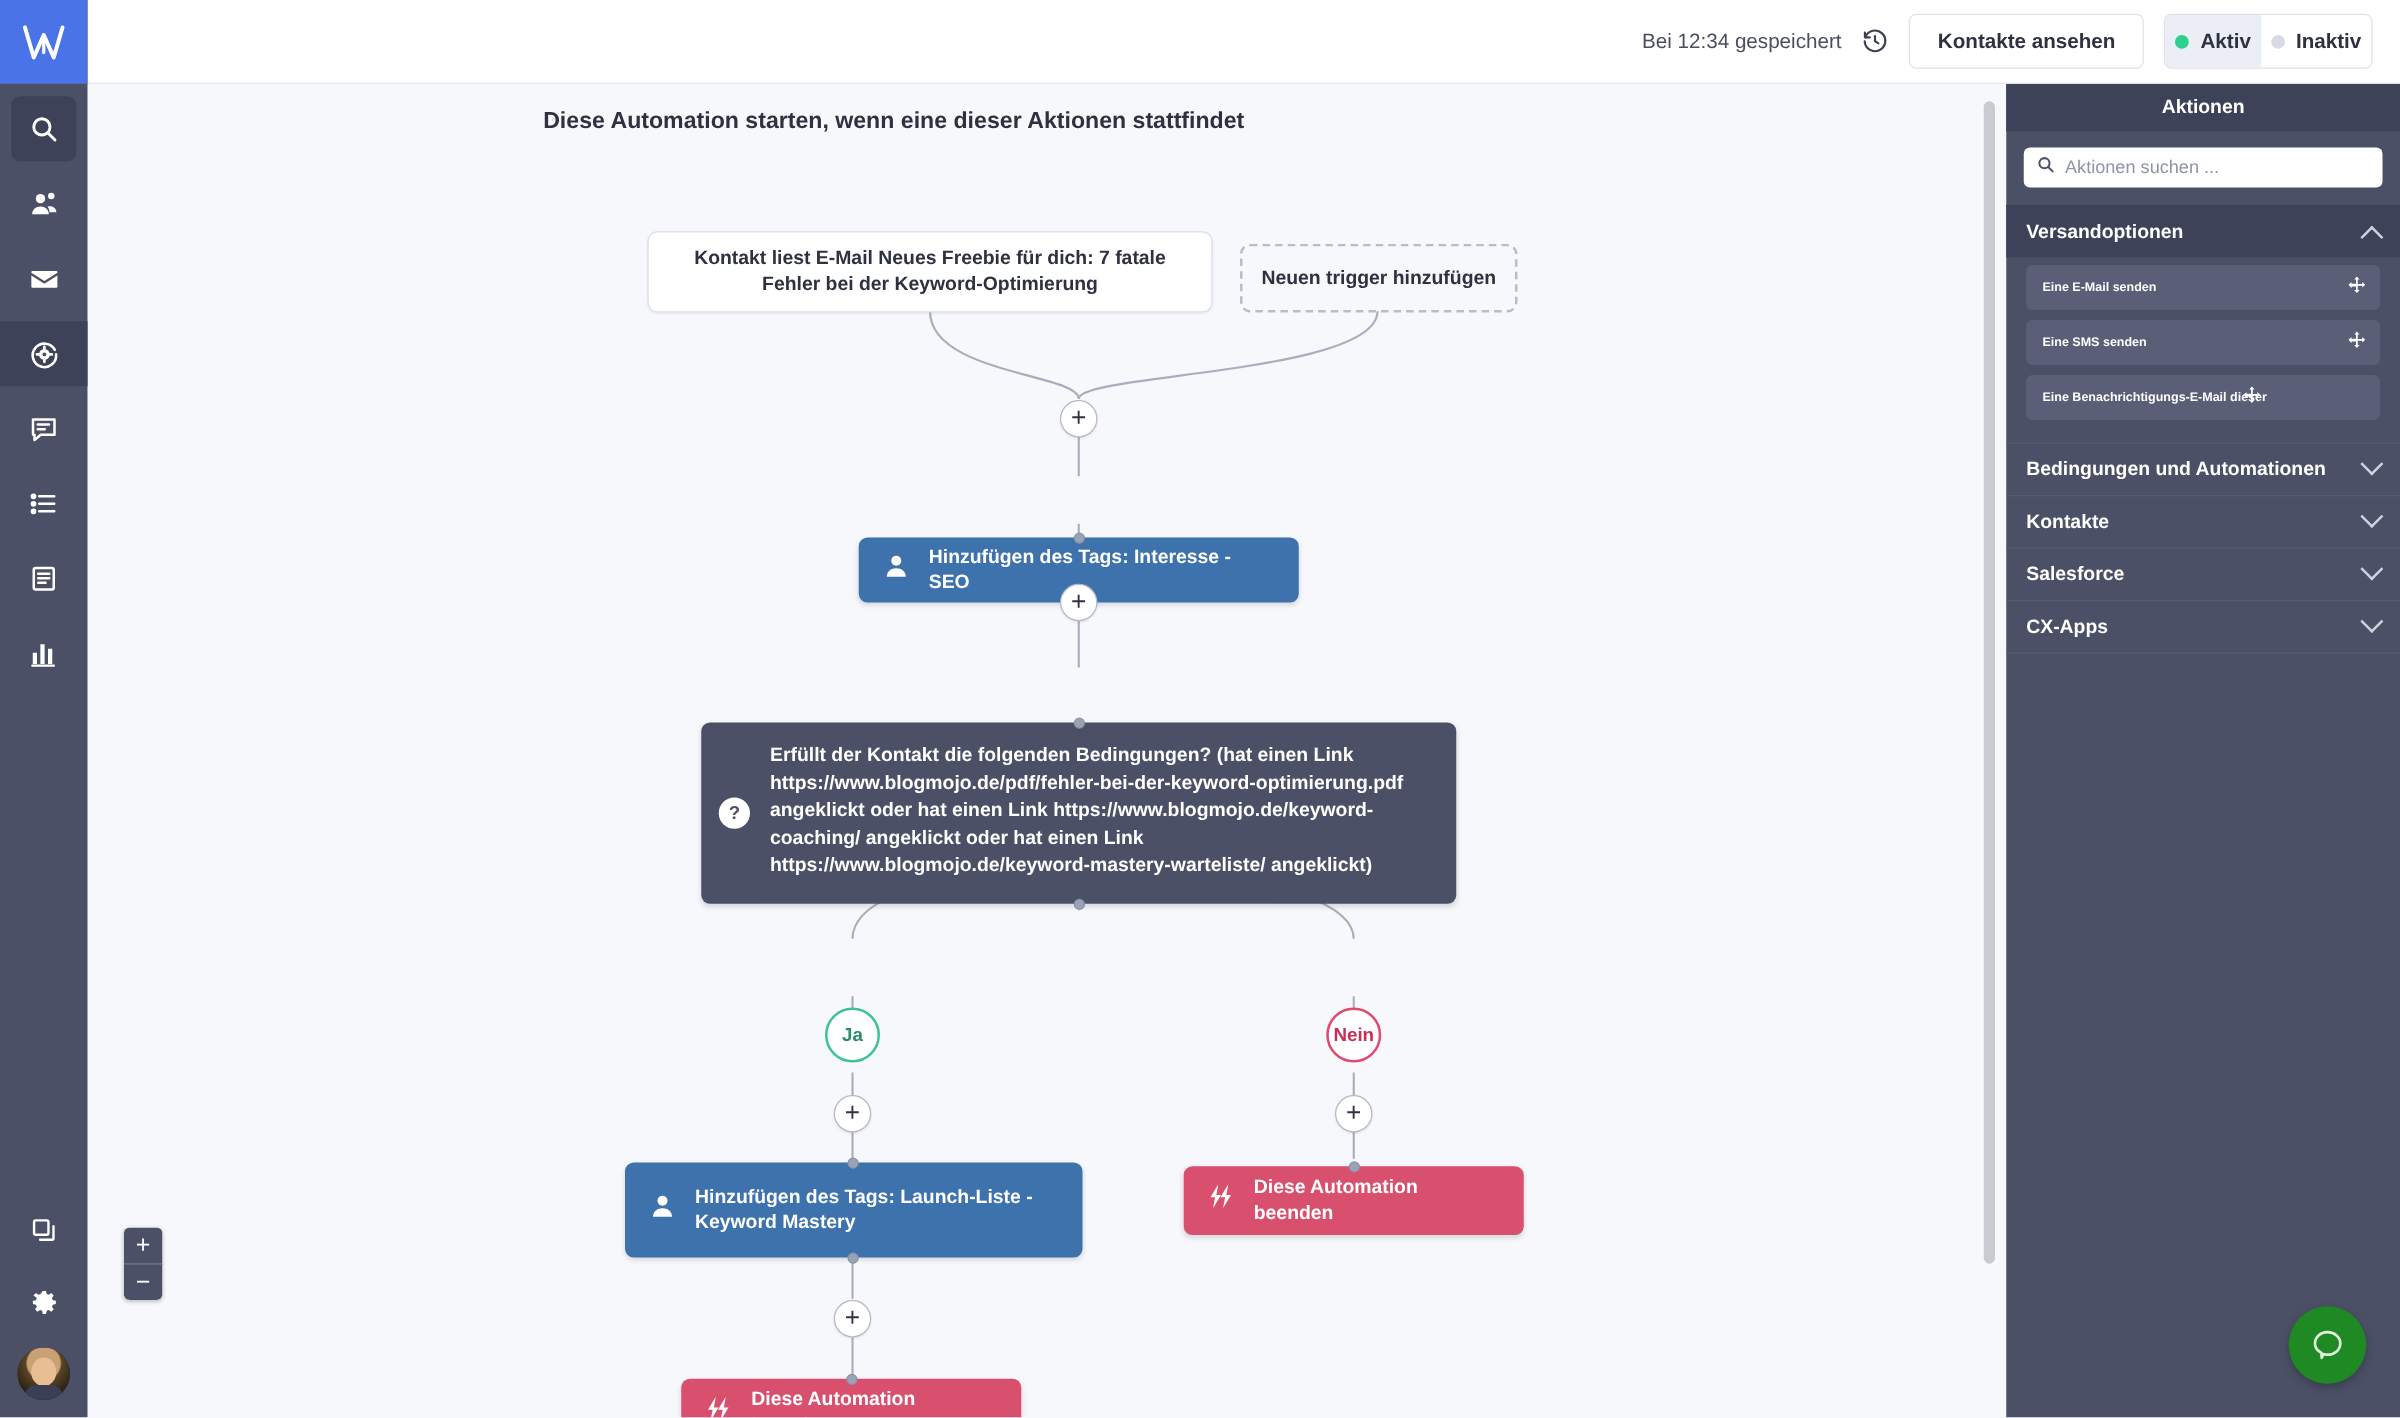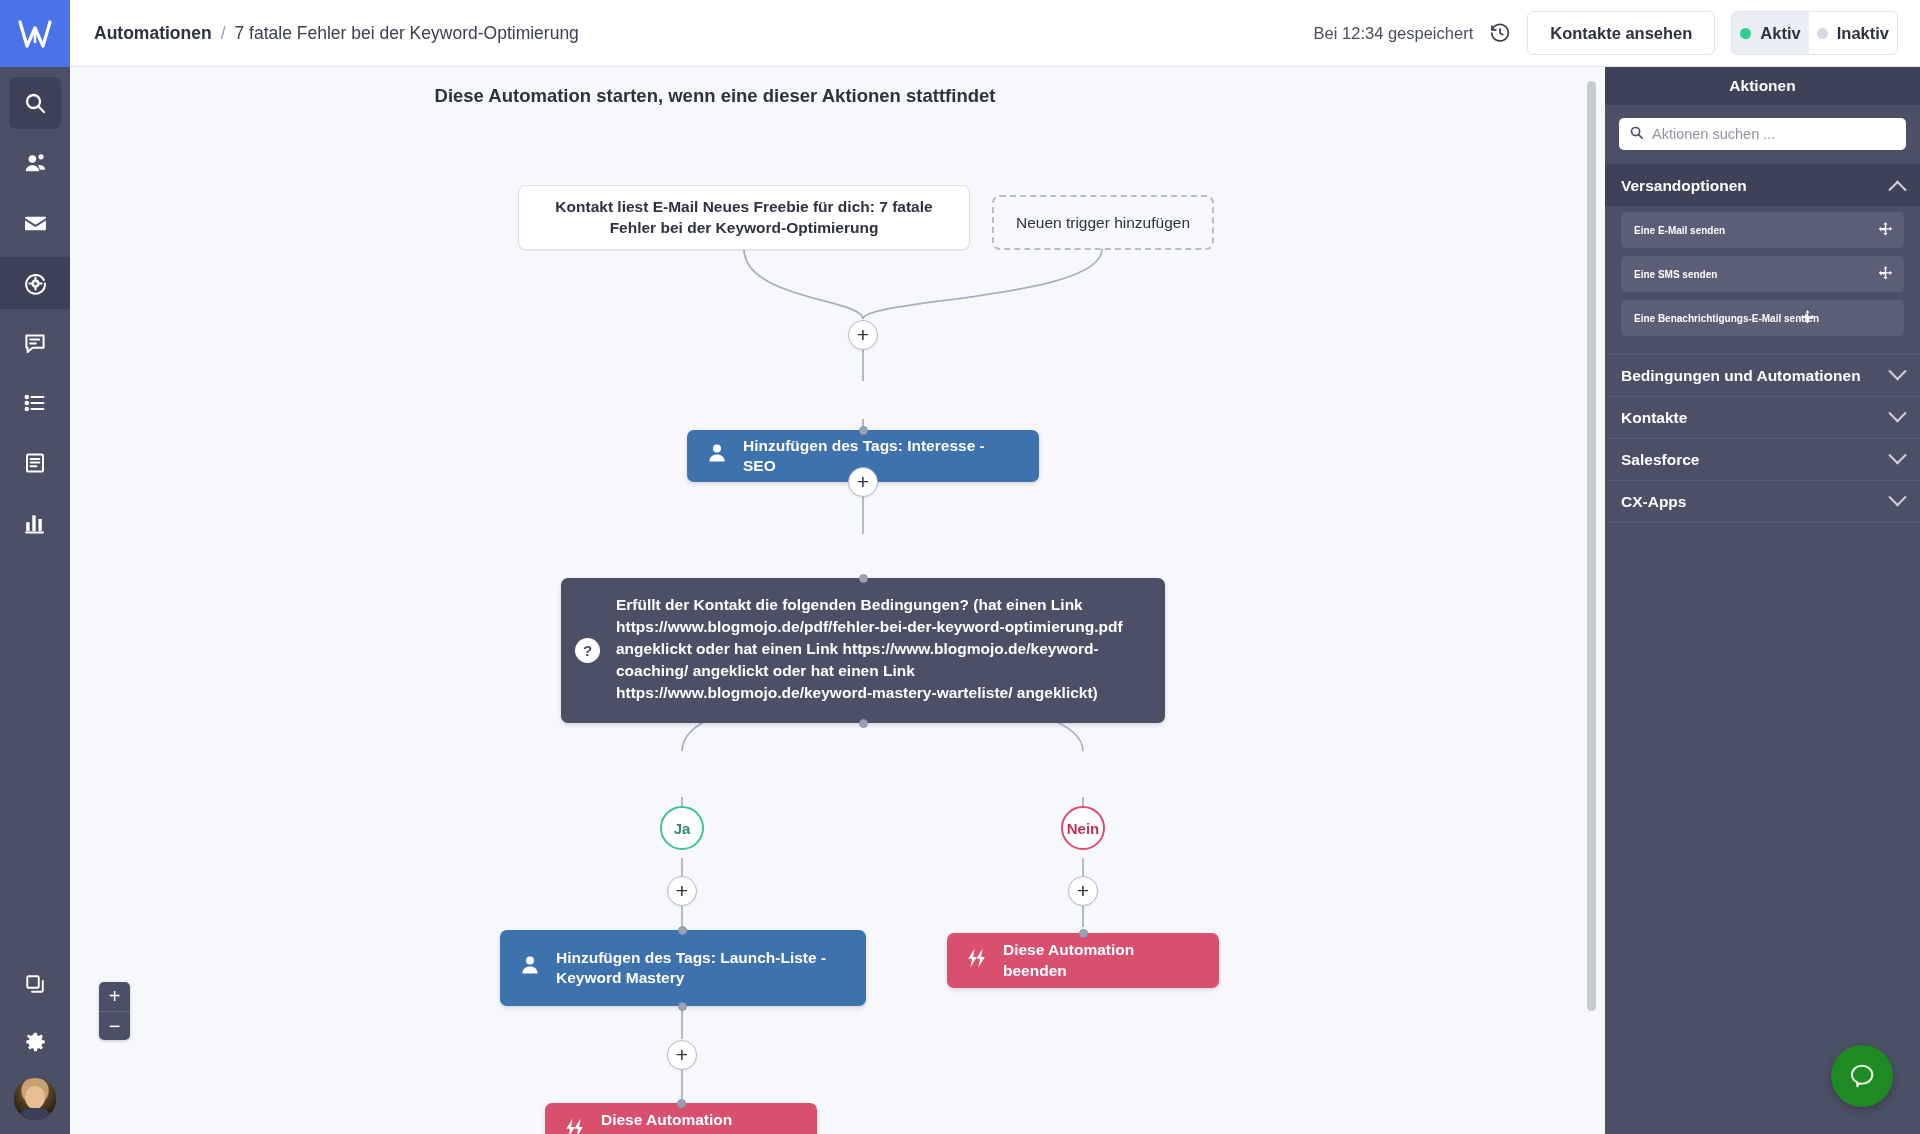--- a/index.html
+++ b/index.html
@@ -93,21 +93,21 @@
   .trigger-card {
     background: #fff; border: 1px solid #dcdfe7; border-radius: 8px;
     box-shadow: 0 1px 2px rgba(40,45,70,.07);
     display: flex; align-items: center; justify-content: center; text-align: center;
     font-size: 15.5px; font-weight: 700; color: #2e3140; line-height: 1.35;
     padding: 10px 16px; cursor: pointer;
   }
   .trigger-add {
     background: transparent; border: 2px dashed #b9bdc9; border-radius: 8px;
     display: flex; align-items: center; justify-content: center;
-    font-size: 15.5px; font-weight: 400; color: #2e3140; cursor: pointer;
+    font-size: 15.5px; font-weight: 700; color: #2e3140; cursor: pointer;
   }
 
   .plus-btn {
     width: 30px; height: 30px; border-radius: 50%; background: #fff;
     border: 1.6px solid #b6bac6; display: flex; align-items: center;
     justify-content: center; cursor: pointer;
     box-shadow: 0 1px 2px rgba(40,45,70,.10);
   }
   .plus-btn:before { content: "+"; font-size: 21px; line-height: 0.8; color: #2f3342; }
 
@@ -294,25 +294,20 @@
     </div>
     <div style="height:10px"></div>
     <div id="avatar">
       <div class="hair"></div>
         <div class="face"></div>
         <div class="body"></div>
     </div>
   </div>
 
   <div id="topbar">
-    <div id="crumb">
-      <span class="crumb-root">Automationen</span>
-      <span class="crumb-sep">/</span>
-      <span class="crumb-cur">7 fatale Fehler bei der Keyword-Optimierung</span>
-    </div>
     <div id="top-right">
       <span id="saved-text">Bei 12:34 gespeichert</span>
       <span id="history-icon">
         <svg width="22" height="22" viewBox="0 0 24 24" fill="none" stroke="currentColor" stroke-width="1.9">
           <path d="M3.6 8.4A9 9 0 1 1 3 12" stroke-linecap="round"></path>
           <path d="M3.2 4.4v4.2h4.2" stroke-linecap="round" stroke-linejoin="round"></path>
           <path d="M12 7.6V12l3 1.8" stroke-linecap="round"></path>
         </svg>
       </span>
       <button id="btn-contacts">Kontakte ansehen</button>
@@ -483,21 +478,21 @@
       </div>
       <div class="act-item">
         <span>Eine SMS senden</span>
         <span class="drag">
           <svg width="17" height="17" viewBox="0 0 24 24" fill="#fff">
             <path d="M12 1.6 15 5h-2v5.1h5.1V8l3.3 3-3.3 3v-2H13V17h2l-3 3.4L9 17h2v-4H5.9v2L2.6 11l3.3-3v2H11V5H9z"></path>
           </svg>
         </span>
       </div>
       <div class="act-item">
-        <span>Eine Benachrichtigungs-E-Mail senden</span>
+        <span>Eine Benachrichtigungs-E-Mail dieser</span>
         <span class="drag" style="margin-left:-20px">
           <svg width="17" height="17" viewBox="0 0 24 24" fill="#fff">
             <path d="M12 1.6 15 5h-2v5.1h5.1V8l3.3 3-3.3 3v-2H13V17h2l-3 3.4L9 17h2v-4H5.9v2L2.6 11l3.3-3v2H11V5H9z"></path>
           </svg>
         </span>
       </div>
     </div>
 
     <div class="sec-head">
       <span>Bedingungen und Automationen</span>

